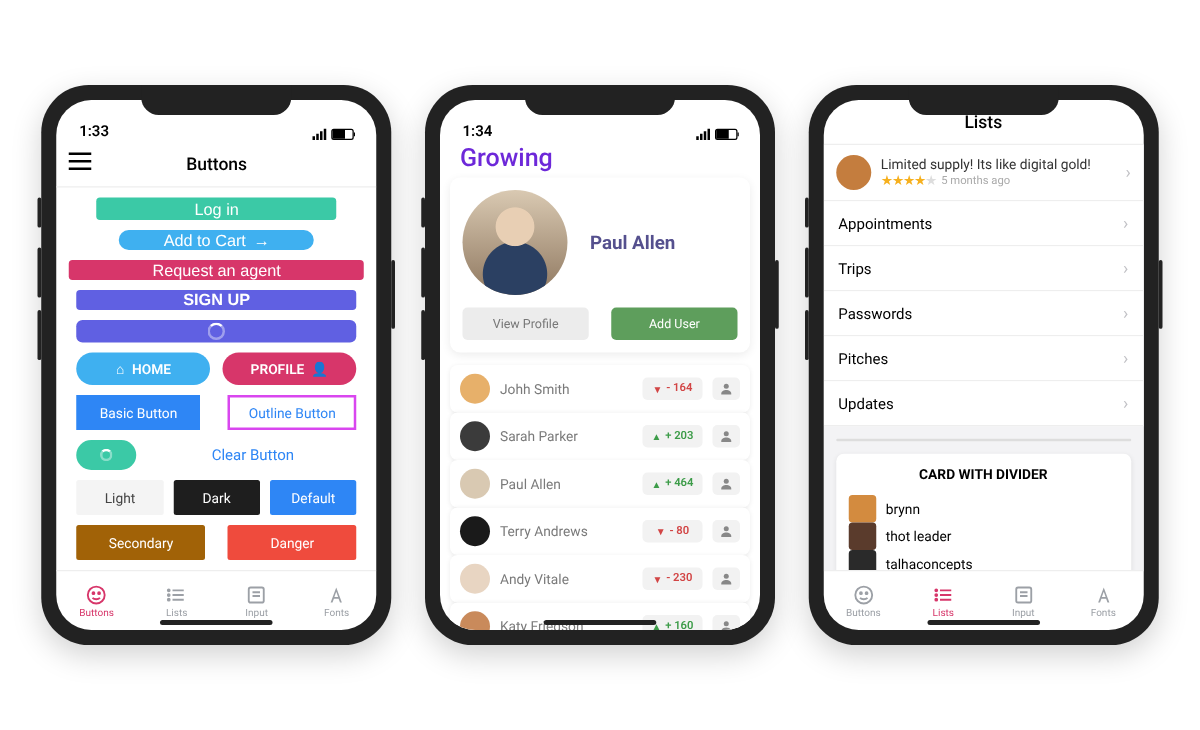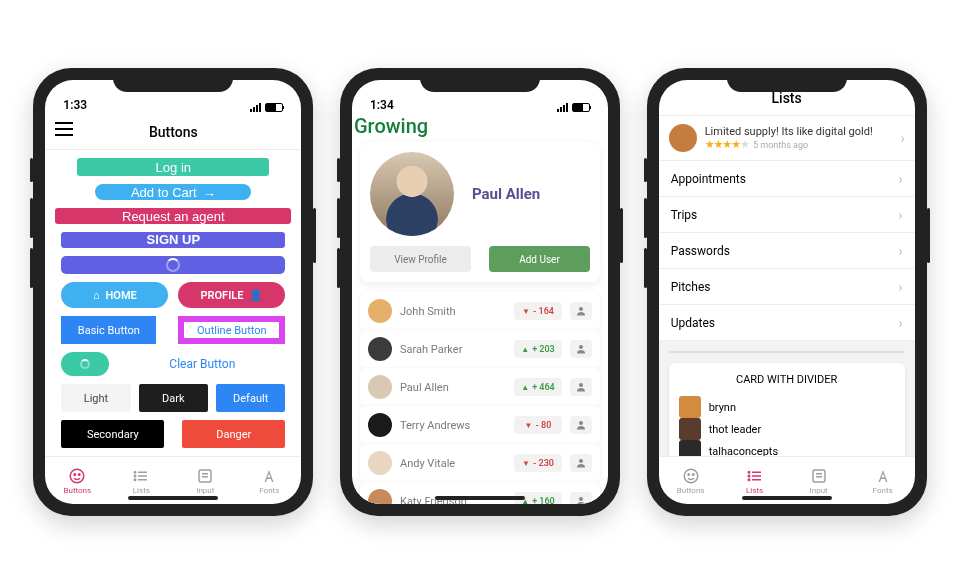--- a/index.html
+++ b/index.html
@@ -56,38 +56,38 @@
   .btn-signup{background:#6060e2;height:30px;border-radius:3px;margin:0 6px;font-weight:600}
   .btn-loading{background:#6060e2;height:34px;border-radius:5px;margin:0 6px}
   .spinner{width:14px;height:14px;border:2px solid rgba(255,255,255,.4);border-top-color:#fff;border-radius:50%}
   .row-pills{display:flex;gap:10px;margin:0 6px}
   .pill{flex:1;height:26px;border-radius:14px;display:flex;align-items:center;justify-content:center;gap:6px;font-size:11px;font-weight:600;cursor:pointer}
   .pill-home{background:#3fb0f0;color:#fff}
   .pill-profile{background:#d7366a;color:#fff}
   .row-bo{display:flex;gap:22px;margin:0 6px}
   .chip{flex:1;height:28px;display:flex;align-items:center;justify-content:center;font-size:11px;cursor:pointer}
   .chip-basic{background:#2e86f5;color:#fff}
-  .chip-outline{border:6px solid #d946ef;color:#2e86f5;background:#fff}
+  .chip-outline{border:2px solid #d946ef;color:#2e86f5;background:#fff}
   .row-clear{display:flex;gap:10px;margin:0 6px;align-items:center}
   .chip-loading{width:48px;height:24px;background:#3bc9a6;border-radius:12px;display:flex;align-items:center;justify-content:center}
   .chip-clear{color:#2e86f5;flex:1;text-align:center}
   .row-ldd{display:flex;gap:8px;margin:0 6px}
   .sq{flex:1;height:28px;display:flex;align-items:center;justify-content:center;font-size:11px;border-radius:2px;cursor:pointer}
   .sq-light{background:#f4f4f4;color:#444}
   .sq-dark{background:#1e1e1e;color:#fff}
   .sq-default{background:#2e86f5;color:#fff}
   .row-sd{display:flex;gap:18px;margin:0 6px}
-  .sq-secondary{background:#000000;color:#fff}
+  .sq-secondary{background:#a16207;color:#fff}
   .sq-danger{background:#ef4b3d;color:#fff}
   .tabbar{height:48px;border-top:1px solid #eee;display:flex}
   .tab{flex:1;display:flex;flex-direction:column;align-items:center;justify-content:center;gap:1px;font-size:8px;color:#9ca0a6;cursor:pointer}
   .tab.active{color:#d7366a}
   .tab svg{width:18px;height:18px}
   
-  .growing-title{font-size:20px;font-weight:500;color:#15803d;padding:0 2px}
+  .growing-title{font-size:20px;font-weight:500;color:#6d28d9;padding:0 16px}
   .card{background:#fff;border-radius:8px;box-shadow:0 2px 8px rgba(0,0,0,0.08);padding:10px}
   .profile-card{display:flex;flex-direction:column;gap:10px;margin:4px 8px}
   .profile-top{display:flex;align-items:center;gap:18px}
   .avatar-lg{width:84px;height:84px;border-radius:50%;background:linear-gradient(#d9c9b2,#8f7860);position:relative;overflow:hidden}
   .avatar-lg::after{content:"";position:absolute;inset:0;background:radial-gradient(circle at 50% 35%,#e8cfb4 0 22%,transparent 23%),radial-gradient(circle at 50% 80%,#2b4062 0 32%,transparent 33%)}
   .profile-name{color:#55508e;font-weight:700;font-size:15px}
   .profile-actions{display:flex;gap:18px}
   .pa{flex:1;height:26px;border-radius:4px;display:flex;align-items:center;justify-content:center;font-size:10px;cursor:pointer}
   .pa-view{background:#ececec;color:#777}
   .pa-add{background:#5e9e5c;color:#fff}
@@ -106,21 +106,21 @@
   .promo-txt{flex:1;display:flex;flex-direction:column}
   .promo-title{font-size:11px;color:#333}
   .promo-sub{font-size:9px;color:#aaa;display:flex;align-items:center;gap:4px}
   .stars{color:#f6b01e;letter-spacing:-1px;font-size:11px}
   .chev{color:#c2c2c6;font-size:14px}
   .listrow{background:#fff;height:36px;display:flex;align-items:center;justify-content:space-between;padding:0 12px;border-bottom:1px solid #eee;font-size:12px;cursor:pointer}
   .btn-group{display:flex;margin:10px;border:1px solid #ddd;border-radius:4px;overflow:hidden}
   .bg-btn{flex:1;height:28px;display:flex;align-items:center;justify-content:center;font-size:10px;cursor:pointer;background:#fff}
   .bg-btn:first-child{border-right:1px solid #ddd}
   .card3{background:#fff;border-radius:6px;margin:0 10px;box-shadow:0 1px 4px rgba(0,0,0,0.08);padding:10px;display:flex;flex-direction:column;gap:6px}
-  .card3-title{text-align:center;font-size:11px;font-weight:400;margin-bottom:4px}
+  .card3-title{text-align:center;font-size:11px;font-weight:700;margin-bottom:4px}
   .drow{display:flex;align-items:center;gap:8px;font-size:11px}
   .dav{width:22px;height:22px;border-radius:3px}
   .sep{height:8px}
 </style>
 </head>
 <body>
 
 <div class="phone">
   <div class="side-btn sb-l1"></div>
     <div class="side-btn sb-l2"></div>

